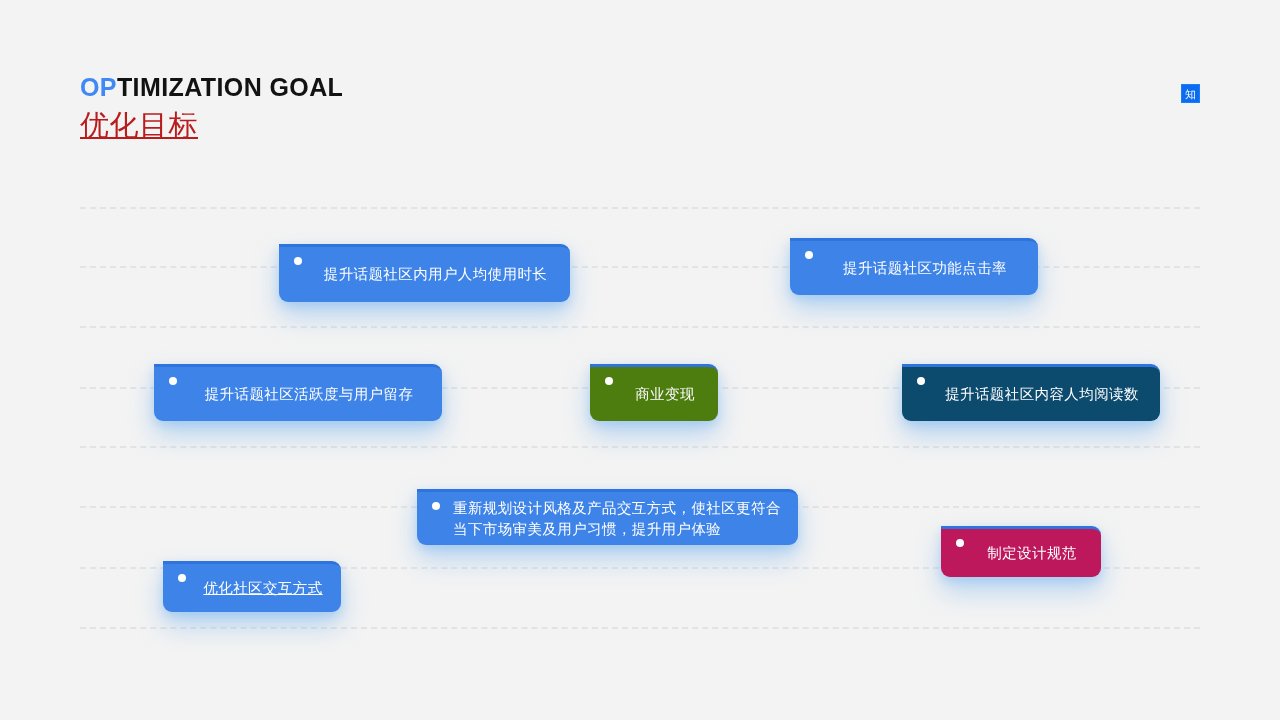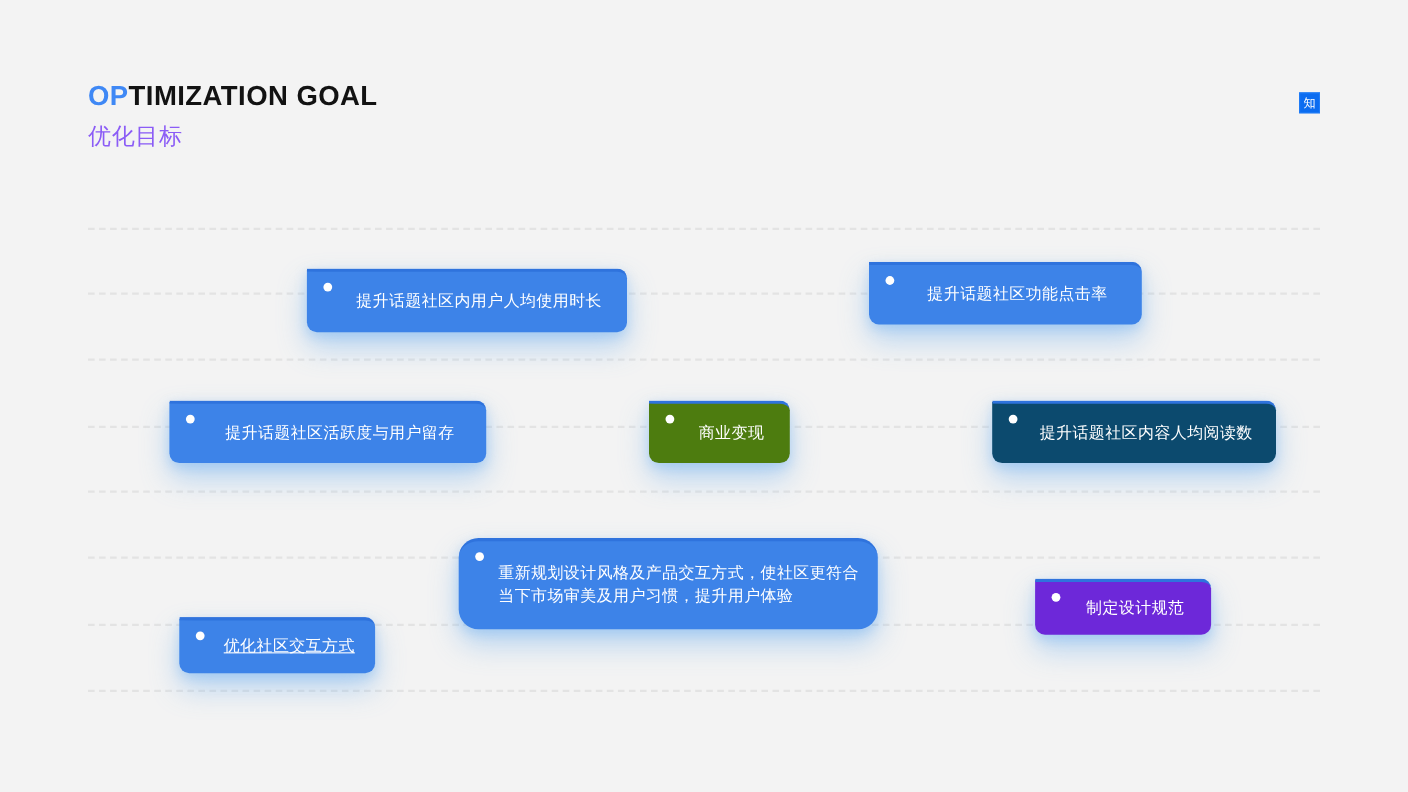--- a/index.html
+++ b/index.html
@@ -30,24 +30,25 @@
     color: #121212;
     line-height: 30px;
     white-space: nowrap;
   }
   .title .accent {
     color: #3f88f5;
     text-align: center;
   }
   .subtitle {
     margin-top: 10px;
-    font-size: 21px;
-    color: #8b5cf6;
+    font-size: 29px;
+    color: #b91c1c;
     line-height: 26px;
     letter-spacing: 0.5px;
+    text-decoration: underline;
   }
   .logo {
     position: absolute;
     right: 0px;
     top: 12px;
     width: 19px;
     height: 19px;
     background: #0b6cf0;
     border: 1px solid #1f7cf7;
     color: #ffffff;
@@ -151,26 +152,26 @@
       <span class="label">提升话题社区活跃度与用户留存</span>
     </div>
     <div class="card center" style="left: 590px; top: 364px; width: 128px; height: 57px; background: #4d7c0f;">
       <span class="dot"></span>
       <span class="label">商业变现</span>
     </div>
     <div class="card center" style="left: 902px; top: 364px; width: 258px; height: 57px; background: #0c4a6e;">
       <span class="dot"></span>
       <span class="label">提升话题社区内容人均阅读数</span>
     </div>
-    <div class="card" style="left: 417px; top: 489px; width: 381px; height: 83px; background: rgb(61, 131, 232); border-radius: 18px;">
+    <div class="card" style="left: 417px; top: 489px; width: 381px; height: 56px; background: rgb(61, 131, 232);">
       <span class="dot"></span>
       <span class="label">重新规划设计风格及产品交互方式，使社区更符合
 当下市场审美及用户习惯，提升用户体验</span>
     </div>
-    <div class="card center" style="left: 941px; top: 526px; width: 160px; height: 51px; background: #6d28d9;">
+    <div class="card center" style="left: 941px; top: 526px; width: 160px; height: 51px; background: #be185d;">
       <span class="dot"></span>
       <span class="label">制定设计规范</span>
     </div>
     <div class="card center" style="left: 163px; top: 561px; width: 178px; height: 51px; background: rgb(61, 131, 232); text-decoration: underline;">
       <span class="dot"></span>
       <span class="label">优化社区交互方式</span>
     </div>
   </div>
 
 </body></html>

